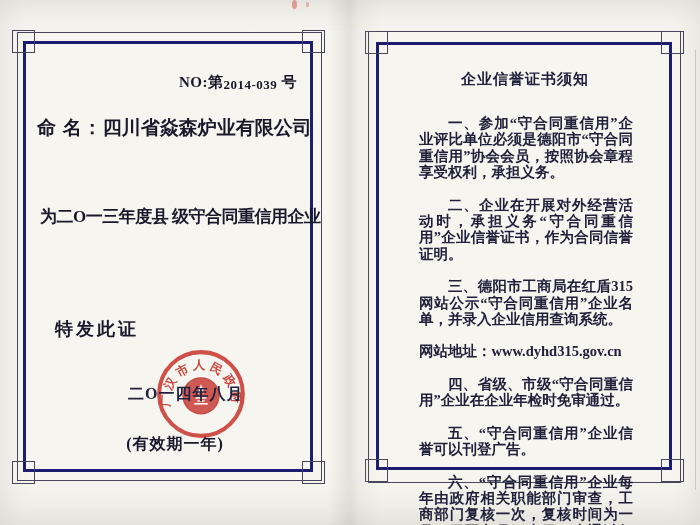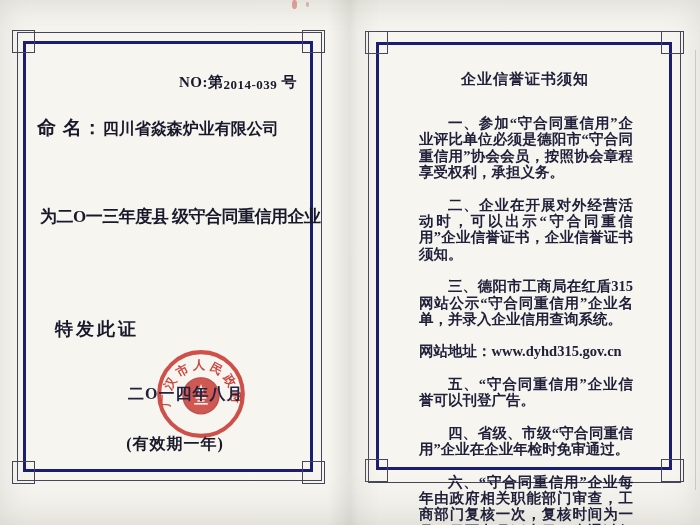--- a/index.html
+++ b/index.html
@@ -27,21 +27,21 @@
   .left-page  .c-bl { left:2px;  top:436px; } .left-page  .c-br { left:292px; top:436px; }
   .right-page .c-tl { left:3px;  top:6px; }   .right-page .c-tr { left:299px; top:6px; }
   .right-page .c-bl { left:3px;  top:434px; } .right-page .c-br { left:299px; top:434px; }
 
   
   .no-line { position:absolute; top:48px; right:33px; font-size:15px; font-weight:bold;
              color:var(--ink-black,#18182a); letter-spacing:.5px; white-space:nowrap; }
   .serial-number { font-size:13px; position:relative; top:2px; letter-spacing:.5px; }
   .name-line { position:absolute; left:27px; top:90px; white-space:nowrap; color:var(--ink-black,#18182a); }
   .name-label { font-size:19px; font-weight:bold; letter-spacing:1px; }
-  .company-name { font-size:16px; font-weight:bold; }
+  .company-name { font-size:19px; font-weight:bold; }
   .award-line { position:absolute; left:30px; top:180px; font-size:17px; font-weight:bold;
                 letter-spacing:-0.5px; white-space:pre; color:var(--ink-black,#141424); }
   .issue-line { position:absolute; left:45px; top:279px; font-size:18px; font-weight:bold;
                 letter-spacing:3px; color:var(--ink-black,#18182a);margin-top:13px; }
   .seal { position:absolute; left:146px; top:324px; width:90px; height:90px; opacity:.93; z-index:2; }
   .date-line { position:absolute; left:118px; top:359px; width:150px; text-align:left;
                font-size:16px; font-weight:bold; color:#22223e; letter-spacing:1px; z-index:3; white-space:nowrap; }
   .validity-line { position:absolute; left:55px; top:409px; width:220px; text-align:center;
                    font-size:16px; font-weight:bold; letter-spacing:1px; color:var(--ink-black,#18182a); }
 
@@ -113,22 +113,22 @@
     <div class="thin-frame"></div>
     <div class="thick-frame"></div>
     <div class="corner c-tl"></div>
     <div class="corner c-tr"></div>
     <div class="corner c-bl"></div>
     <div class="corner c-br"></div>
 
     <div class="notice-title">企业信誉证书须知</div>
     <div class="notice-body">
         <p class="notice-para indent">一、参加“守合同重信用”企业评比单位必须是德阳市“守合同重信用”协会会员，按照协会章程享受权利，承担义务。</p>
-        <p class="notice-para indent">二、企业在开展对外经营活动时，可以出示“守合同重信用”企业信誉证书，企业信誉证书须知。</p>
+        <p class="notice-para indent">二、企业在开展对外经营活动时，承担义务“守合同重信用”企业信誉证书，作为合同信誉证明。</p>
         <p class="notice-para indent">三、德阳市工商局在红盾315网站公示“守合同重信用”企业名单，并录入企业信用查询系统。</p>
         <p class="notice-para">网站地址：www.dyhd315.gov.cn</p>
+        <p class="notice-para indent">四、省级、市级“守合同重信用”企业在企业年检时免审通过。</p>
         <p class="notice-para indent">五、“守合同重信用”企业信誉可以刊登广告。</p>
-        <p class="notice-para indent">四、省级、市级“守合同重信用”企业在企业年检时免审通过。</p>
         <p class="notice-para indent">六、“守合同重信用”企业每年由政府相关职能部门审查，工商部门复核一次，复核时间为一月一日至九月三十日。未通过复核的企业不再享有“守合同重信用”企业荣誉。</p>
       </div>
   </div>
 
 </div>
 
 </body></html>

